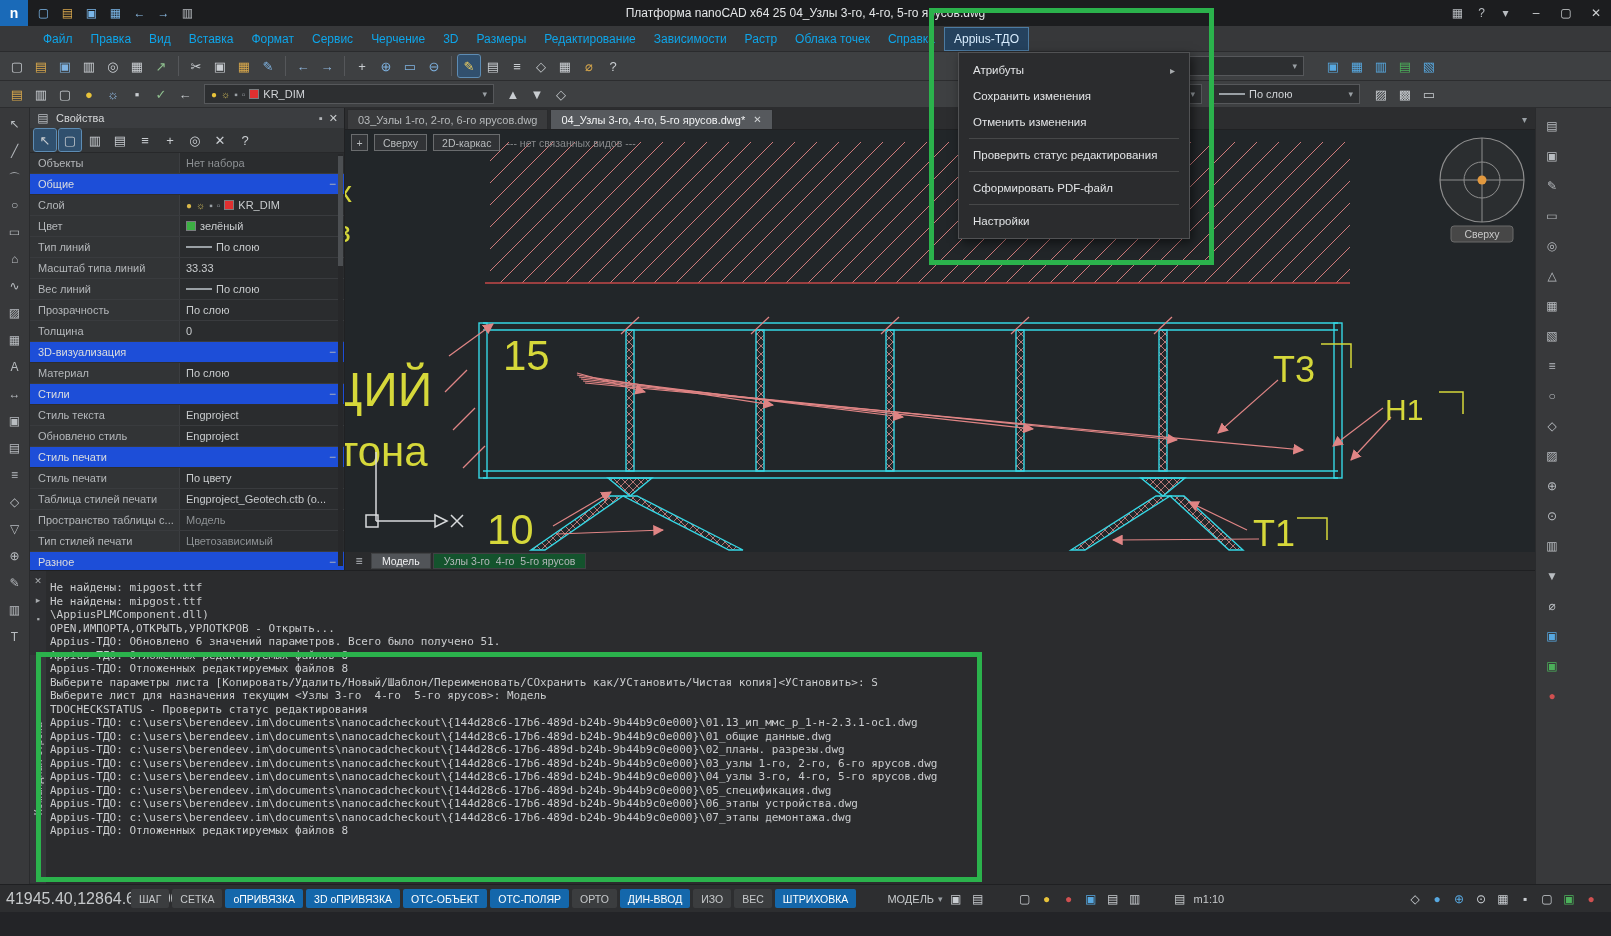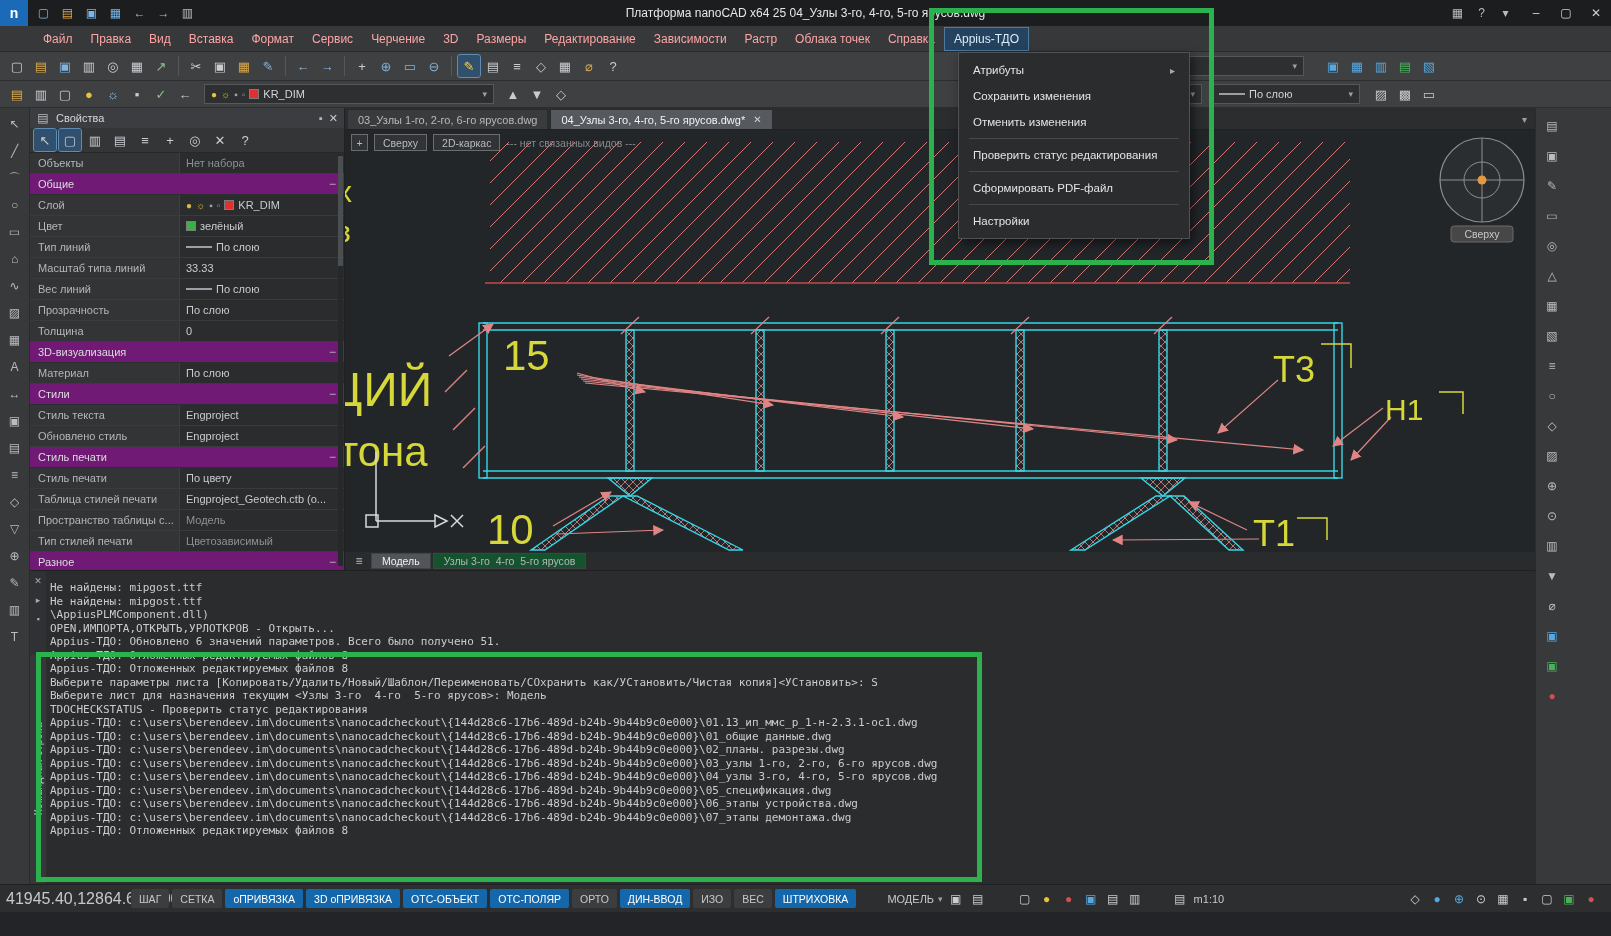--- a/index.html
+++ b/index.html
@@ -14,21 +14,21 @@
   .tb-icons{display:flex;align-items:center;gap:1px;padding:0 4px}
   .tb-ico{width:23px;height:22px;display:flex;align-items:center;justify-content:center;font-size:12px}
   .title-text{position:absolute;left:50%;top:0;transform:translateX(-50%);line-height:26px;
     font-size:12px;color:#e4e6e8;white-space:nowrap}
   .tb-right{margin-left:auto;display:flex;align-items:center}
   .win-btn{width:30px;height:26px;display:flex;align-items:center;justify-content:center;
     color:#cfd2d4;font-size:12px}
   
   #menubar{position:absolute;left:0;top:26px;width:1611px;height:26px;background:#37383a;
     display:flex;align-items:center;padding-left:34px;border-bottom:1px solid #2a2b2d}
-  .mi{padding:0 9px;height:24px;line-height:24px;font-size:12px;color:#fca5a5;white-space:nowrap}
+  .mi{padding:0 9px;height:24px;line-height:24px;font-size:12px;color:#0ea5e9;white-space:nowrap}
   .mi.active{background:#25425e;color:#d8ecfd;border:1px solid #4c7ba2;line-height:22px}
   
   .toolbar{position:absolute;left:0;width:1611px;background:#3e4042;display:flex;align-items:center;
     padding:0 6px;border-bottom:1px solid #2c2d2f}
   #toolbar1{top:52px;height:29px}
   #toolbar2{top:81px;height:27px}
   .tgroup{display:flex;align-items:center;gap:2px}
   .tbi{width:22px;height:22px;display:flex;align-items:center;justify-content:center;
     font-size:13px;color:#c9cdd1;border-radius:2px;flex:none}
   .tbi.hl{background:#31506e;outline:1px solid #5d8cb4}
@@ -51,21 +51,21 @@
   .phead{height:20px;background:#3b3d40;display:flex;align-items:center;padding:0 6px;font-size:11px;
     color:#d5d7d9;gap:6px}
   .phead .sp{flex:1}
   .ptool{height:25px;display:flex;align-items:center;gap:3px;padding:0 4px;background:#333537;border-bottom:1px solid #27282a}
   .prow{display:grid;grid-template-columns:150px 1fr;height:21px;border-bottom:1px solid #393b3e;font-size:11px}
   .plab{background:#323436;color:#b4b7ba;display:flex;align-items:center;padding-left:8px;
     border-right:1px solid #3c3e41;white-space:nowrap;overflow:hidden}
   .pval{background:#2a2c2e;color:#c9ccce;display:flex;align-items:center;padding-left:6px;gap:4px;
     white-space:nowrap;overflow:hidden}
   .pval.dim .vtxt{color:#8d9194}
-  .psec{display:flex;align-items:center;justify-content:space-between;background:#701a75;color:#dadcde;
+  .psec{display:flex;align-items:center;justify-content:space-between;background:#1d4ed8;color:#dadcde;
     padding:0 8px;font-size:11px;height:21px;border-bottom:1px solid #2c2d2f}
   .pminus{color:#b4b7ba;font-size:12px}
   .dash{width:26px;border-top:2px solid #9aa0a5;display:inline-block;flex:none}
   .pscroll{position:absolute;right:1px;top:46px;bottom:4px;width:5px;background:#27282a}
   .pthumb{position:absolute;top:2px;height:110px;width:5px;background:#4c4f52}
   
   #center{position:absolute;left:345px;top:108px;width:1190px;height:462px}
   .tabbar{height:22px;background:#2c2d2f;display:flex;align-items:flex-end;padding-left:2px;gap:2px;
     border-bottom:1px solid #202123}
   .dtab{height:20px;display:flex;align-items:center;padding:0 10px;font-size:11px;background:#3a3b3d;

